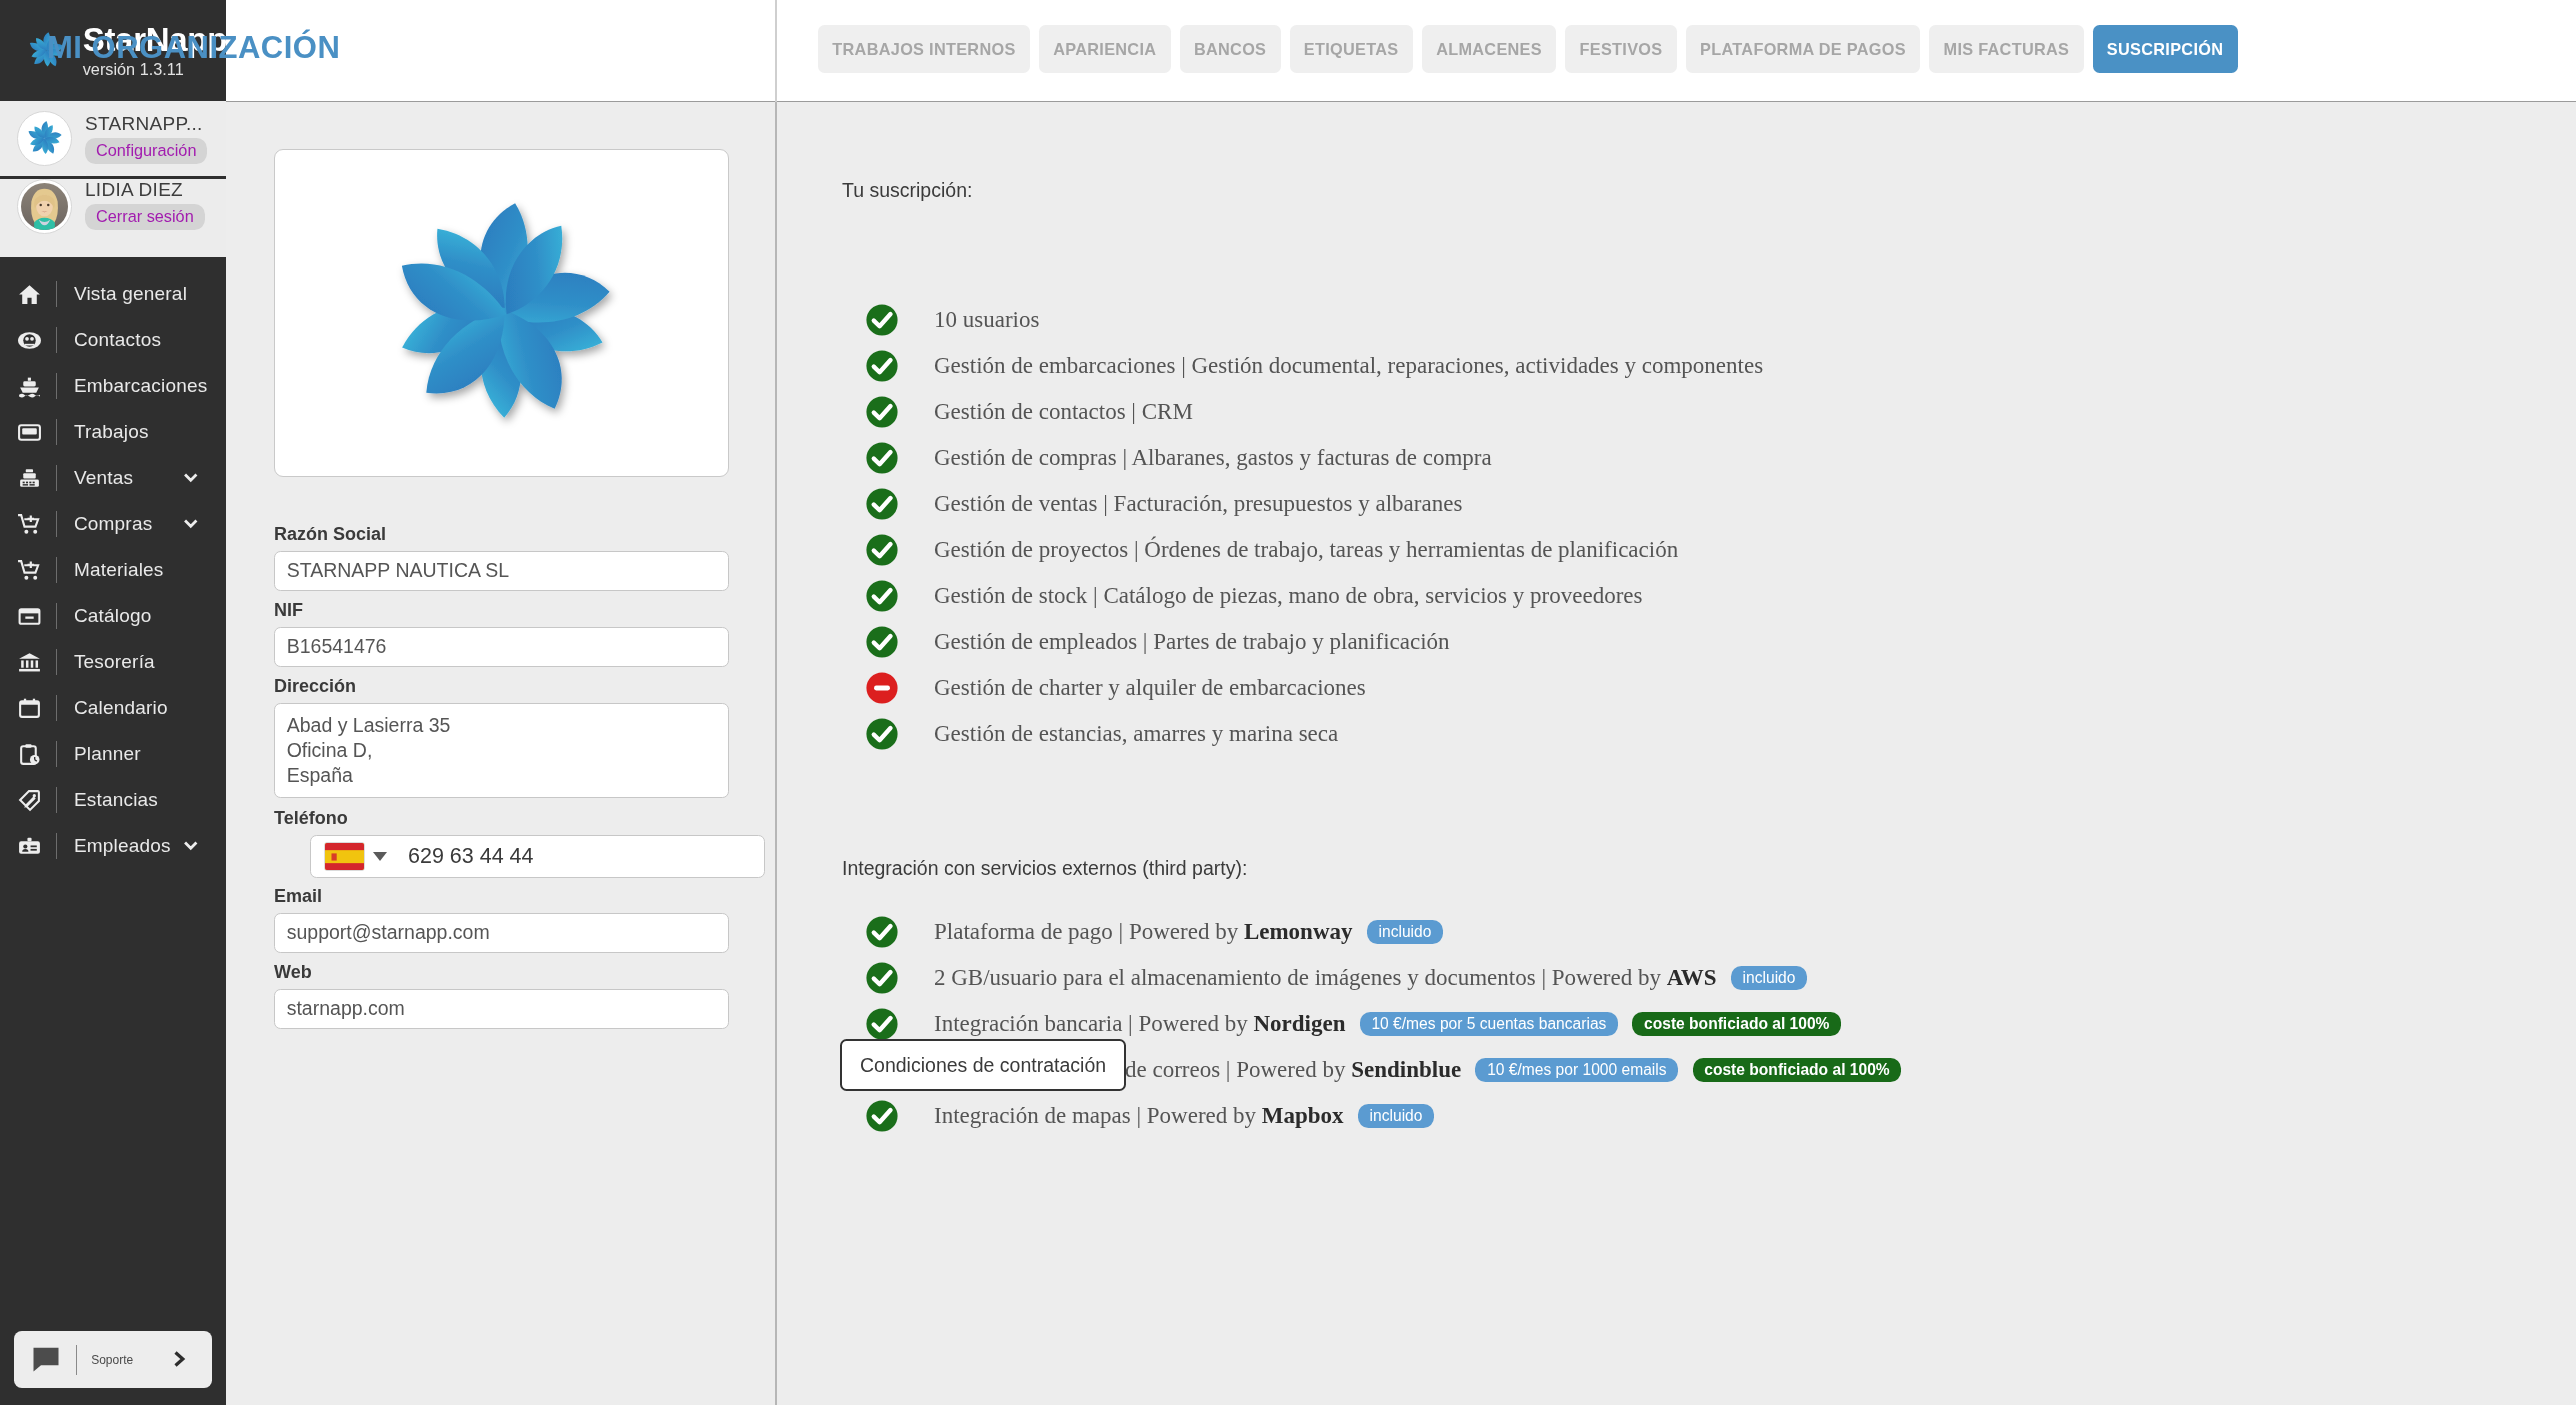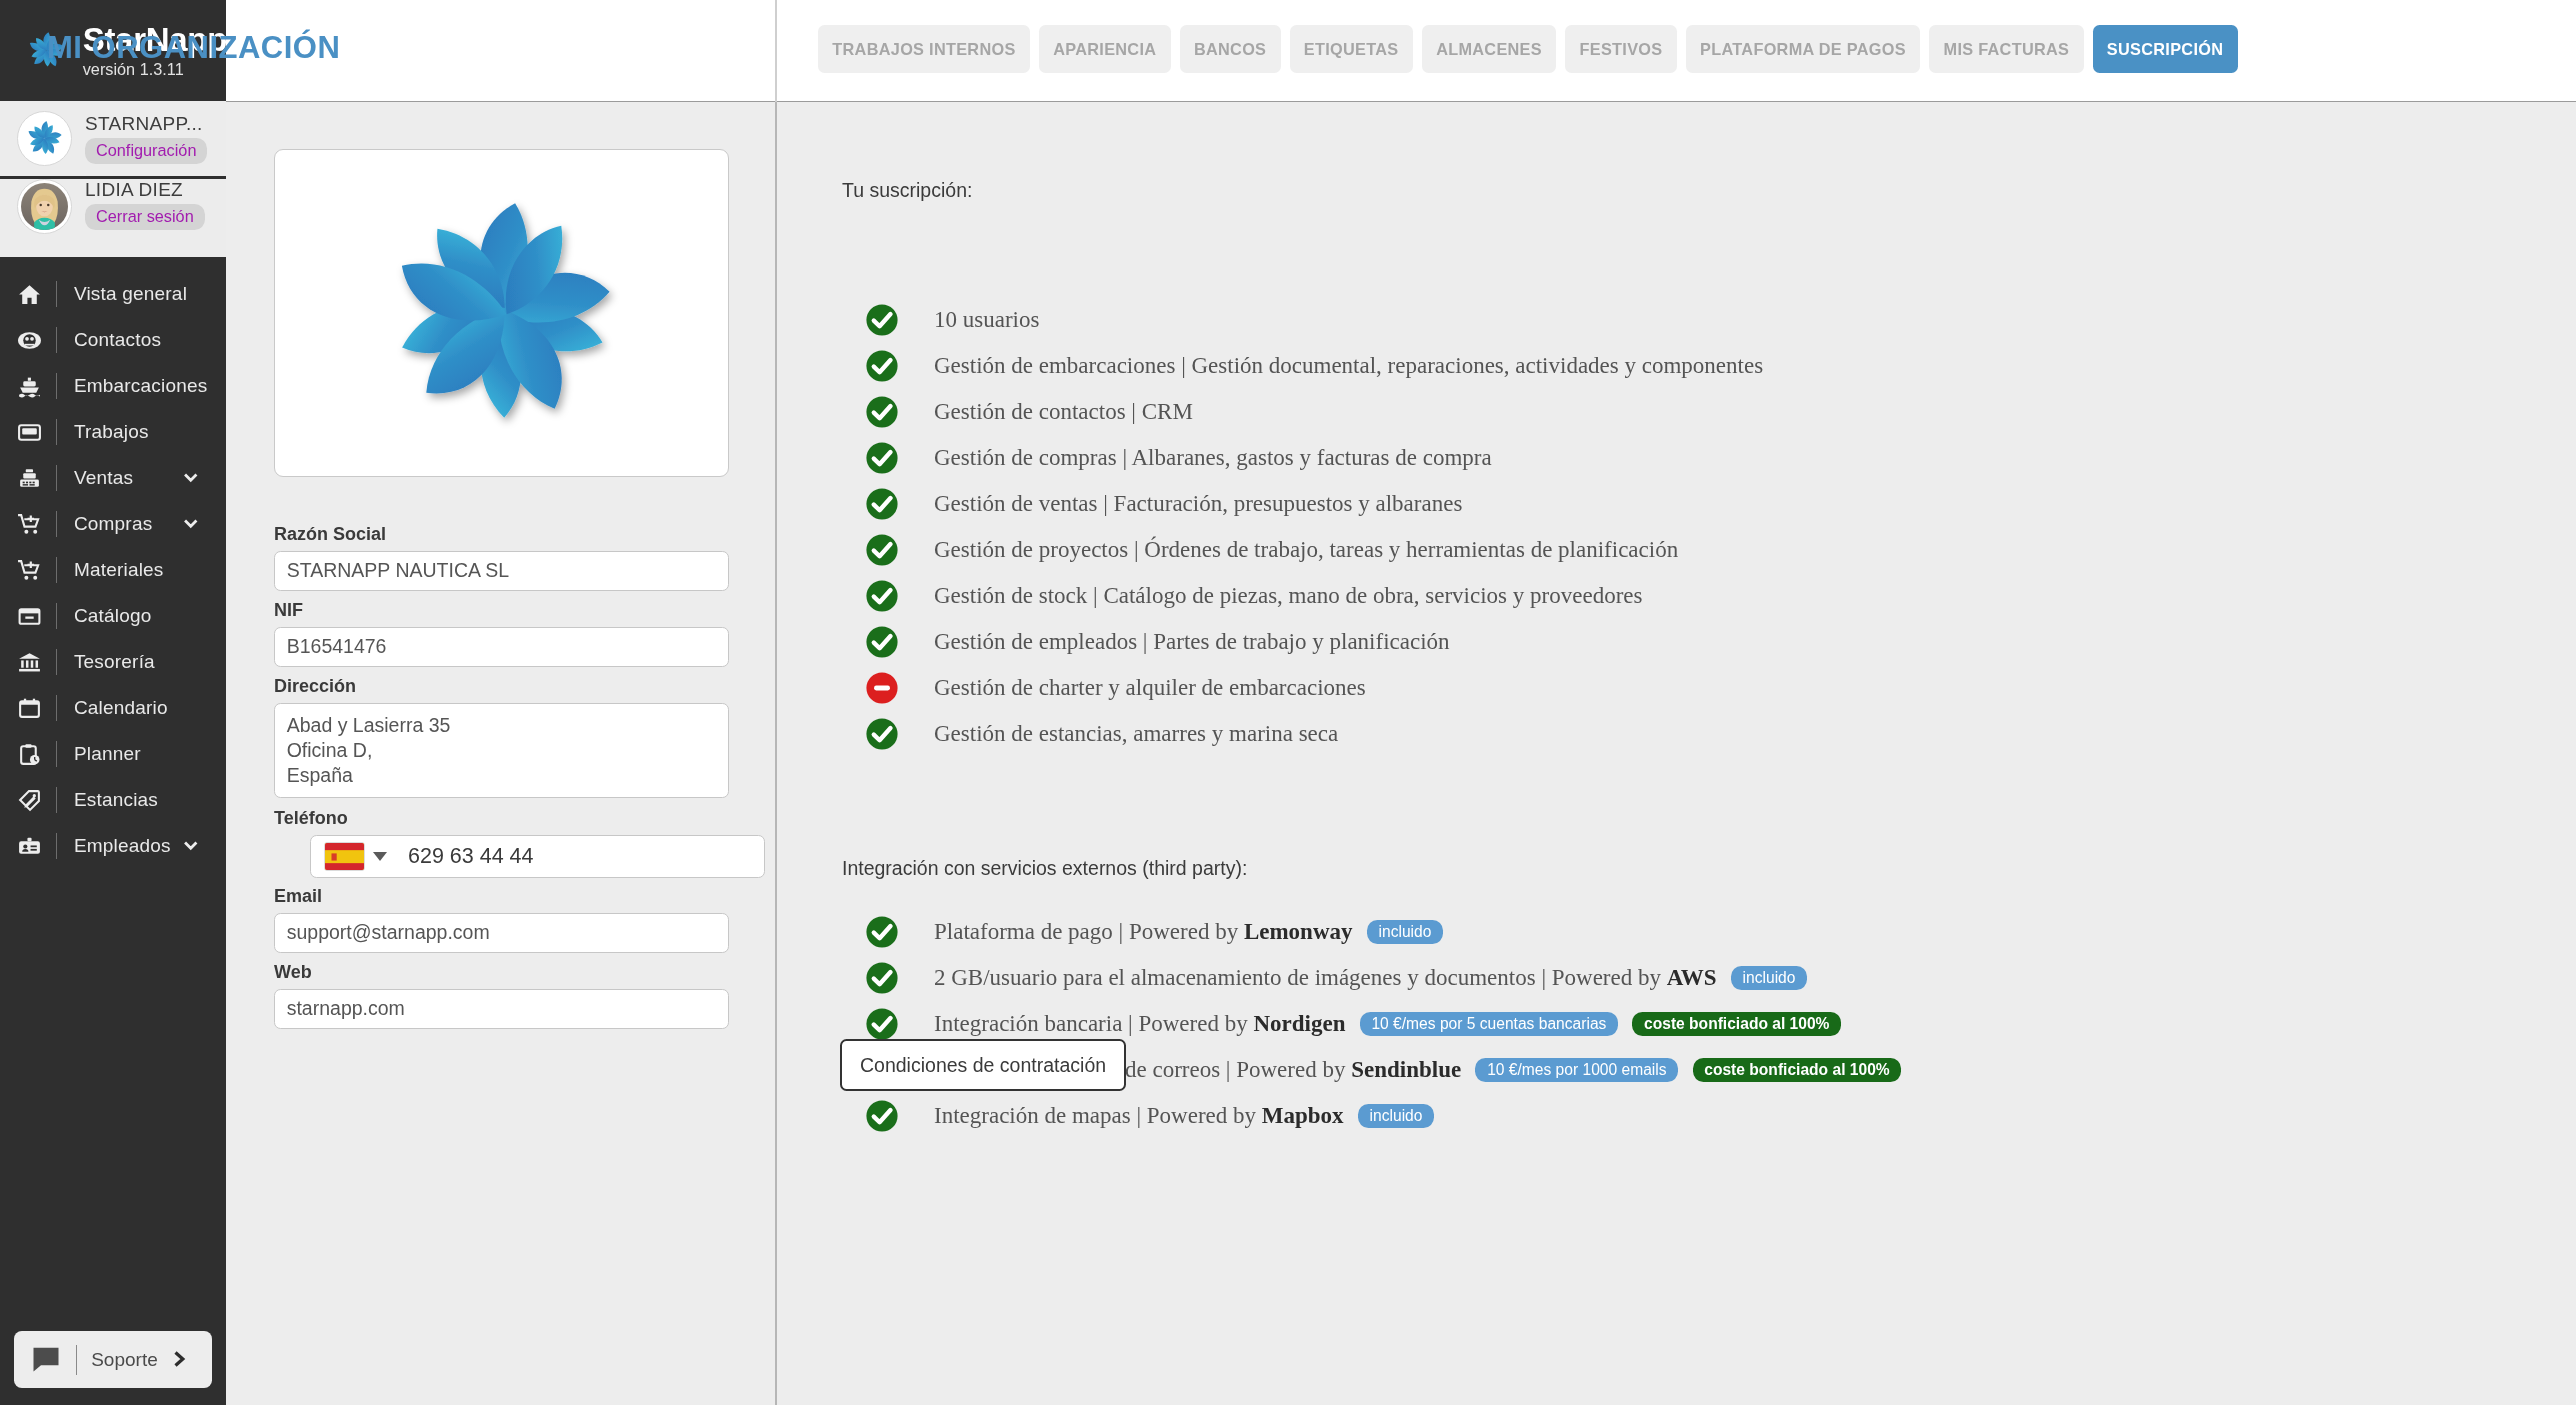--- a/index.html
+++ b/index.html
@@ -57,21 +57,21 @@
   .nav-label { font-size:19px; letter-spacing:0.2px; }
   .nav-chev { position:absolute; right:26px; top:50%; transform:translateY(-50%); }
   .nav-chev svg { width:19.5px; height:19.5px; stroke:#ededed; fill:none; stroke-width:3.4; }
 
   .support {
     margin:0 14.3px 17px 14.3px; height:57px; background:#ededed; border-radius:7.8px;
     display:flex; align-items:center; padding:0 17px; position:relative;
   }
   .support svg.bubble { width:30px; height:30px; fill:#4c4c4c; }
   .support .nav-sep { background:#8a8a8a; height:30px; margin:0 14.3px; }
-  .support-label { font-size:19px; color:#4a4a4a; }
+  .support-label { font-size:12px; color:#4a4a4a; }
   .support-arrow { position:absolute; right:23.4px; top:50%; transform:translateY(-50%); }
   .support-arrow svg { width:19.5px; height:22px; stroke:#2d2d2d; fill:none; stroke-width:4; }
 
   
   .header-band {
     position:absolute; left:226px; top:0; width:2350px; height:102px;
     background:#fff; border-bottom:1.3px solid #9b9b9b;
   }
   .page-title {
     position:absolute; left:47px; top:30px; color:#4a90c4;

